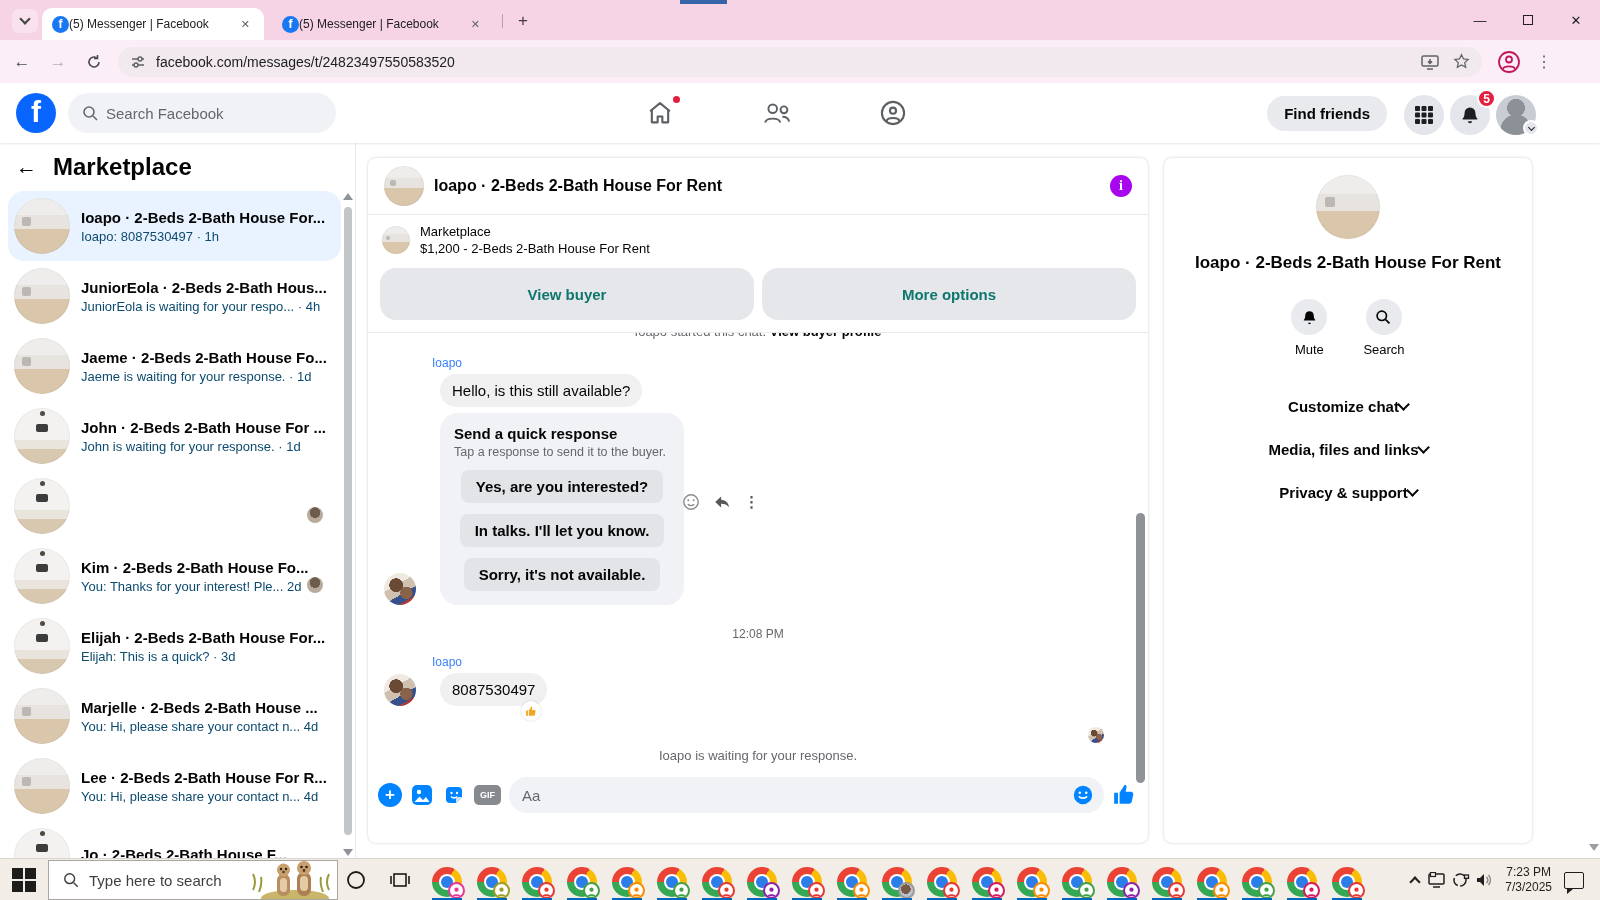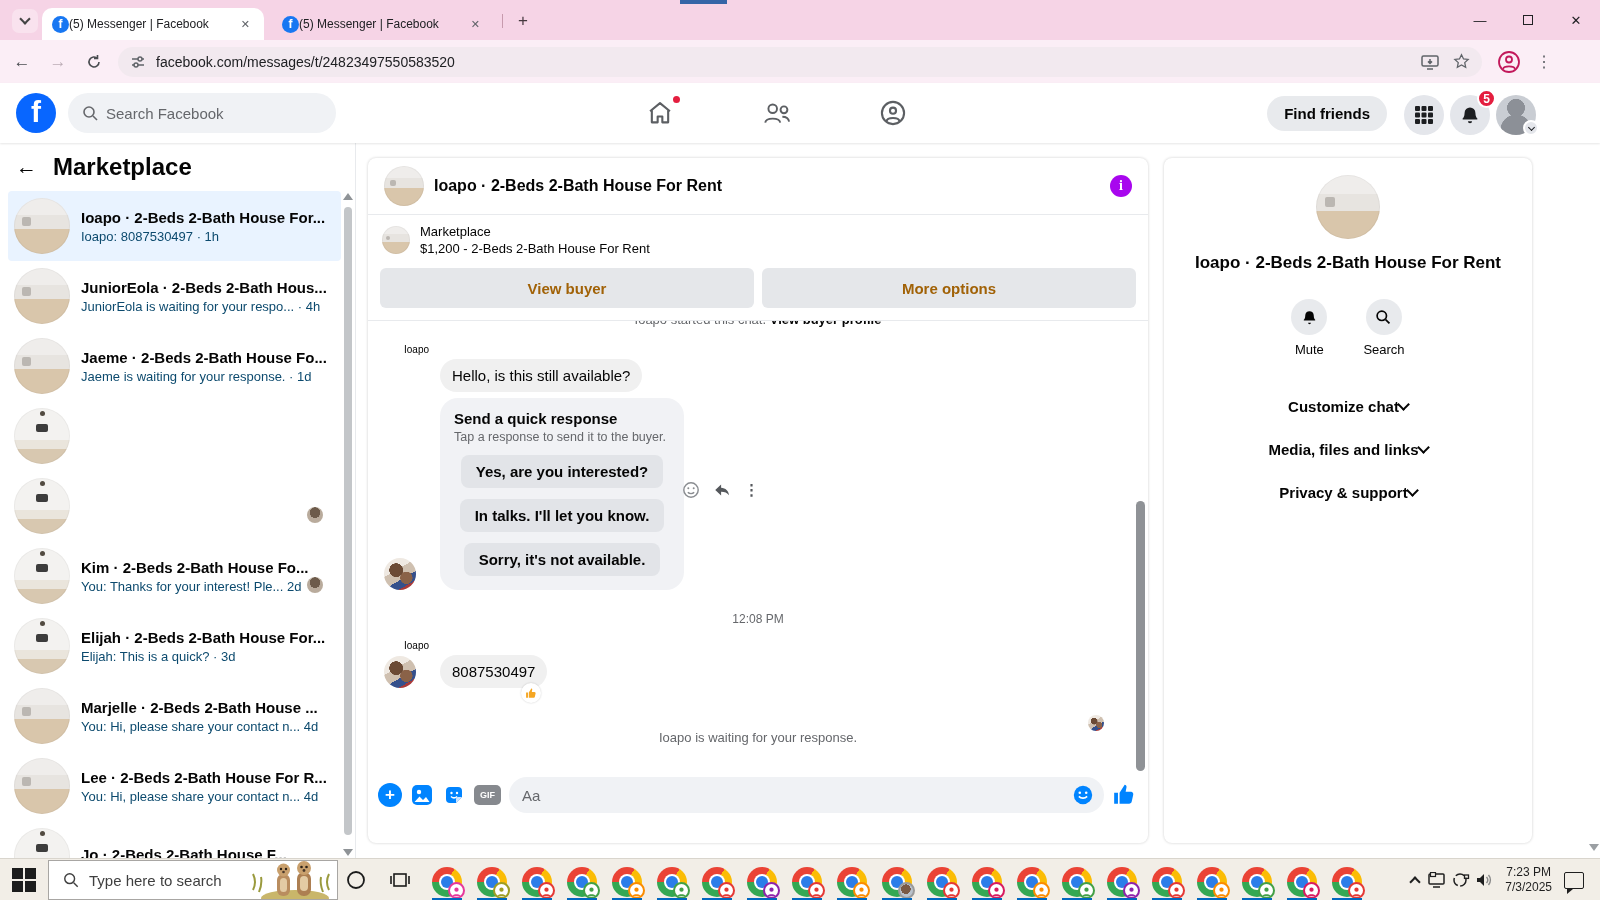--- a/index.html
+++ b/index.html
@@ -49,21 +49,21 @@
   .mini-chev i { width:5px; height:5px; border-right:1.6px solid #1c1e21; border-bottom:1.6px solid #1c1e21; transform:rotate(45deg); margin-top:-2px; }
 
   .content { position:absolute; left:0; top:60px; width:1600px; height:715px; }
 
   
   .sidebar { position:absolute; left:0; top:0; width:356px; height:715px; border-right:1px solid #e8eaed; overflow:hidden; }
   .sb-head { display:flex; align-items:center; height:48px; padding:0 16px; gap:16px; }
   .back-arrow { font-size:21px; color:#050505; font-weight:bold; }
   .sb-title { font-size:24px; font-weight:800; color:#050505; }
   .conv-list { position:relative; height:667px; overflow:hidden; }
-  .conv { height:70px; margin:0 14px 0 8px; padding:7px 6px; border-radius:4px; display:flex; align-items:center; gap:11px; position:relative; }
+  .conv { height:70px; margin:0 14px 0 8px; padding:7px 6px; border-radius:16px; display:flex; align-items:center; gap:11px; position:relative; }
   .conv.selected { background:#e9f3ff; }
   .avatar { border-radius:50%; flex-shrink:0; position:relative; overflow:hidden; }
   .av56 { width:56px; height:56px; }
   .avatar-room { background:linear-gradient(180deg,#efedeb 0 30%,#e7e4e0 30% 56%,#d9c6ab 56% 100%); box-shadow:inset 0 0 0 1px rgba(0,0,0,.04); }
   .avatar-room:after { content:""; position:absolute; left:14%; top:34%; width:16%; height:16%; background:#8f8a84; opacity:.5; border-radius:2px; }
   .avatar-kitchen { background:linear-gradient(180deg,#f3f2f0 0 58%,#eae5dc 58% 74%,#d8c8b0 74% 100%); box-shadow:inset 0 0 0 1px rgba(0,0,0,.04); }
   .avatar-kitchen:after { content:""; position:absolute; left:40%; top:28%; width:21%; height:14%; background:#3c3c3c; border-radius:2px; }
   .avatar-kitchen:before { content:""; position:absolute; left:46%; top:6%; width:9%; height:9%; background:#514a40; border-radius:50%; }
   .avatar-person { background:radial-gradient(circle at 38% 38%, #6b4a35 0 24%, transparent 25%), radial-gradient(circle at 70% 62%, #8a6248 0 20%, transparent 21%), linear-gradient(150deg,#efe9e2 0 38%,#cfc0b0 38% 62%,#35508c 62% 80%,#a83a3a 80% 100%); }
   .conv-txt { flex:1; min-width:0; }
@@ -80,27 +80,27 @@
   .chat-card { position:absolute; left:368px; top:15px; width:780px; height:685px; background:#fff; border-radius:8px; box-shadow:0 0 3px rgba(0,0,0,.2); }
   .chat-head { height:57px; display:flex; align-items:center; padding:0 16px; border-bottom:1px solid #e8eaed; }
   .av40 { width:40px; height:40px; }
   .chat-title { font-size:16px; font-weight:bold; color:#050505; margin-left:10px; flex:1; }
   .info-btn { width:22px; height:22px; border-radius:50%; background:#a806ee; color:#fff; font-size:14px; font-weight:bold; text-align:center; line-height:22px; font-family:"Liberation Serif", serif; }
   .mp-banner { display:flex; align-items:center; gap:10px; padding:9px 14px 6px; }
   .av28 { width:28px; height:28px; }
   .mp-source { font-size:13px; color:#050505; }
   .mp-listing { font-size:13px; color:#050505; margin-top:2px; }
   .banner-btns { display:flex; gap:8px; padding:6px 12px 12px; }
-  .banner-btns .bbtn { flex:1; height:40px; background:#e5e7ea; border-radius:6px; font-size:15px; font-weight:600; color:#a16207; display:flex; align-items:center; justify-content:center; }
+  .banner-btns .bbtn { flex:1; height:52px; background:#e5e7ea; border-radius:16px; font-size:15px; font-weight:600; color:#0f766e; display:flex; align-items:center; justify-content:center; }
   .chat-scroll { position:relative; height:453px; border-top:1px solid #e8eaed; overflow:hidden; }
   .clip-note { height:9px; overflow:hidden; text-align:center; }
   .clip-note div { margin-top:-9px; font-size:13px; color:#65676b; }
   .clip-note b { color:#050505; }
   .msg-group { padding-left:16px; margin-top:14px; }
-  .msg-name { font-size:10px; color:#000000; margin-left:20px; margin-bottom:4px; }
+  .msg-name { font-size:12px; color:#3b82f6; margin-left:48px; margin-bottom:4px; }
   .msg-row { display:flex; align-items:flex-end; gap:24px; }
   .av32 { width:32px; height:32px; flex-shrink:0; }
   .bubble { display:inline-block; background:#f0f0f0; border-radius:18px; padding:8px 12px; font-size:15px; color:#050505; width:fit-content; }
   .bubble-wrap { position:relative; width:fit-content; }
   .reaction { position:absolute; right:6px; bottom:-15px; width:20px; height:20px; background:#fff; border-radius:50%; box-shadow:0 0 2px rgba(0,0,0,.2); display:flex; align-items:center; justify-content:center; }
   .qr-card { width:244px; background:#f1f2f5; border-radius:18px; margin-top:6px; padding:12px 0 14px; }
   .qr-title { font-size:15px; font-weight:bold; color:#050505; margin:0 14px 3px; }
   .qr-sub { font-size:12.5px; color:#65676b; margin:0 14px; }
   .qr-btn { display:block; width:fit-content; margin:11px auto 0; background:#e2e4e8; border-radius:8px; padding:8px 15px; font-size:15px; font-weight:600; color:#050505; white-space:nowrap; }
   .hover-actions { position:absolute; left:314px; top:160px; display:flex; gap:13px; align-items:center; }
@@ -314,20 +314,24 @@
             <div class="conv">
     <div class="avatar av56 avatar-room"></div>
     <div class="conv-txt">
       <div class="conv-title">Jaeme · 2-Beds 2-Bath House Fo...</div>
       <div class="conv-prev">Jaeme is waiting for your response. · 1d</div>
     </div>
 
   </div>
             <div class="conv">
     <div class="avatar av56 avatar-kitchen"></div>
+    <div class="conv-txt">
+      <div class="conv-title">John · 2-Beds 2-Bath House For ...</div>
+      <div class="conv-prev">John is waiting for your response. · 1d</div>
+    </div>
 
   </div>
             <div class="conv">
     <div class="avatar av56 avatar-kitchen"></div>
     <div class="conv-receipt"></div>
   </div>
             <div class="conv">
     <div class="avatar av56 avatar-kitchen"></div>
     <div class="conv-txt">
       <div class="conv-title">Kim · 2-Beds 2-Bath House Fo...</div>

